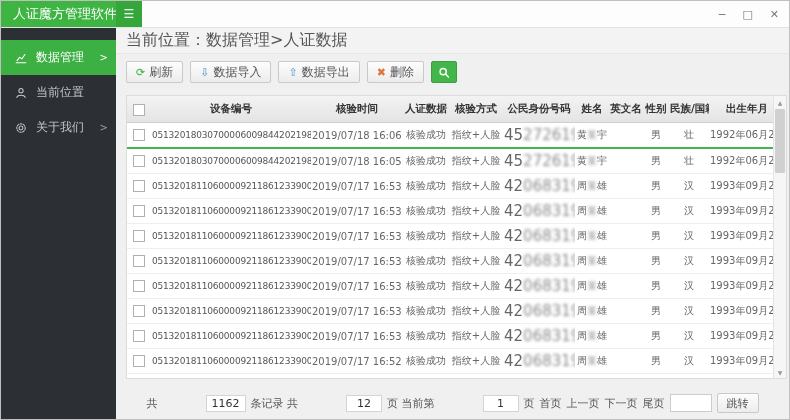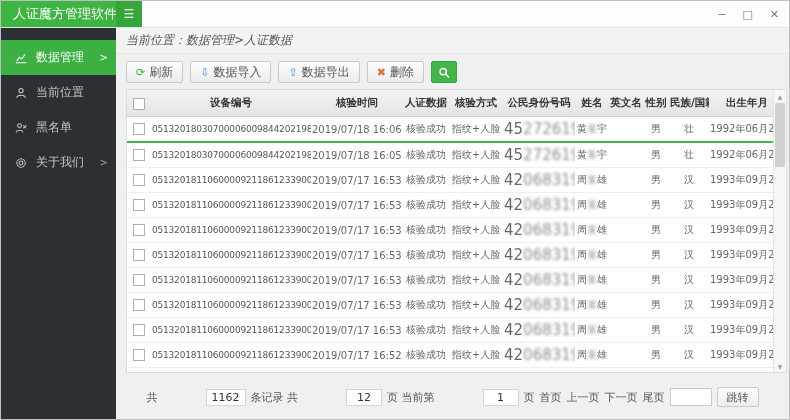--- a/index.html
+++ b/index.html
@@ -18,32 +18,32 @@
   
   .sidebar{position:absolute;top:26px;left:0;width:115px;bottom:0;background:#2c2f33;padding-top:5px;box-sizing:border-box;}
   .side-item{height:35px;display:flex;align-items:center;padding:0 8px 0 13px;color:#c2c6c9;font-size:12px;gap:8px;cursor:pointer;white-space:nowrap;}
   .side-item svg{flex:0 0 auto;}
   .side-item .arrow{margin-left:auto;font-size:10px;color:#9aa0a4;}
   .side-item.active{background:#3cb043;color:#fff;margin-top:8px;}
   .side-item.active .arrow{color:#fff;}
 
   
   .main{position:absolute;left:115px;top:26px;right:0;bottom:0;}
-  .breadcrumb{height:26px;line-height:26px;padding-left:10px;font-size:12px;color:#555;background:#f3f3f3;border-bottom:1px solid #e6e6e6;font-style:italic;}
+  .breadcrumb{height:26px;line-height:26px;padding-left:10px;font-size:16px;color:#555;background:#f3f3f3;border-bottom:1px solid #e6e6e6;}
   .toolbar{display:flex;align-items:center;gap:7px;padding:7px 10px 6px;}
   .tb-btn{display:flex;align-items:center;gap:4px;background:linear-gradient(#fdfdfd,#ececec);
     border:1px solid #c9c9c9;border-radius:2px;padding:2px 9px;font-size:12px;color:#555;height:22px;
     box-sizing:border-box;cursor:pointer;font-family:inherit;}
   .tb-ic{font-size:11px;line-height:1;}
   .ic-refresh{color:#3bb34a}.ic-import{color:#4a90d9}.ic-export{color:#4a90d9}.ic-delete{color:#e0713d}
   .search-btn{width:26px;height:22px;background:#43b649;border:1px solid #3aa03f;border-radius:2px;
     display:flex;align-items:center;justify-content:center;cursor:pointer;}
 
   
-  .table-wrap{position:relative;margin:0 2px 0 10px;background:#fff;border:1px solid #dcdcdc;height:282px;overflow:hidden;}
+  .table-wrap{position:relative;margin:6px 2px 0 10px;background:#fff;border:1px solid #dcdcdc;height:282px;overflow:hidden;}
   table{width:calc(100% - 12px);border-collapse:collapse;table-layout:fixed;}
   thead th{background:linear-gradient(#f3f3f3,#e4e4e4);height:26px;font-size:10.5px;color:#333;font-weight:600;
     border-bottom:1px solid #cfcfcf;white-space:nowrap;overflow:hidden;padding:0 1px;}
   tbody td{height:24px;text-align:center;font-size:10px;color:#666;border-bottom:1px solid #efefef;
     white-space:nowrap;overflow:hidden;padding:0 1px;}
   tr.sel td{border-bottom:2px solid #45b549;}
   td.dev{font-size:9px;letter-spacing:-0.2px;color:#555;}
   td.idc{font-size:15px;}
   .blur{filter:blur(1.6px);opacity:.75;}
   .checkbox{display:inline-block;width:10px;height:10px;border:1px solid #b0b0b0;background:#fff;vertical-align:middle;cursor:pointer;}
@@ -92,27 +92,20 @@
         </svg>
         <span>数据管理</span>
         <span class="arrow">&gt;</span>
       </div>
       <div class="side-item">
         <svg width="14" height="14" viewBox="0 0 16 16" fill="none" stroke="currentColor" stroke-width="1.2" stroke-linecap="round" stroke-linejoin="round">
           <circle cx="8" cy="5.3" r="2.4"></circle>
           <path d="M3.2 13c1-3.2 8.6-3.2 9.6 0"></path>
         </svg>
         <span>当前位置</span>
-      </div>
-      <div class="side-item">
-        <svg width="14" height="14" viewBox="0 0 16 16" fill="none" stroke="currentColor" stroke-width="1.2" stroke-linecap="round" stroke-linejoin="round">
-          <circle cx="6.3" cy="5.3" r="2.2"></circle>
-          <path d="M2.5 12.6c.8-2.8 6.8-2.8 7.6 0M10.8 5.2l2.8 2.8M13.6 5.2l-2.8 2.8"></path>
-        </svg>
-        <span>黑名单</span>
       </div>
       <div class="side-item">
         <svg width="14" height="14" viewBox="0 0 16 16" fill="none" stroke="currentColor" stroke-width="1.2" stroke-linecap="round" stroke-linejoin="round">
           <circle cx="8" cy="8" r="2.2"></circle>
           <circle cx="8" cy="8" r="4.8" stroke-dasharray="2 1.5"></circle>
         </svg>
         <span>关于我们</span>
         <span class="arrow">&gt;</span>
       </div>
     </div>

